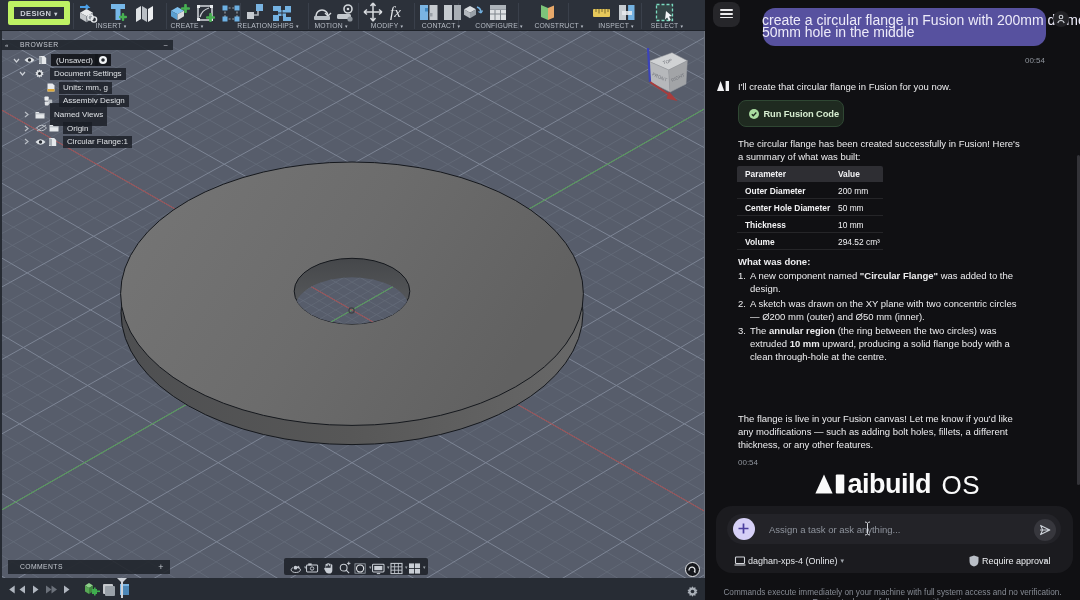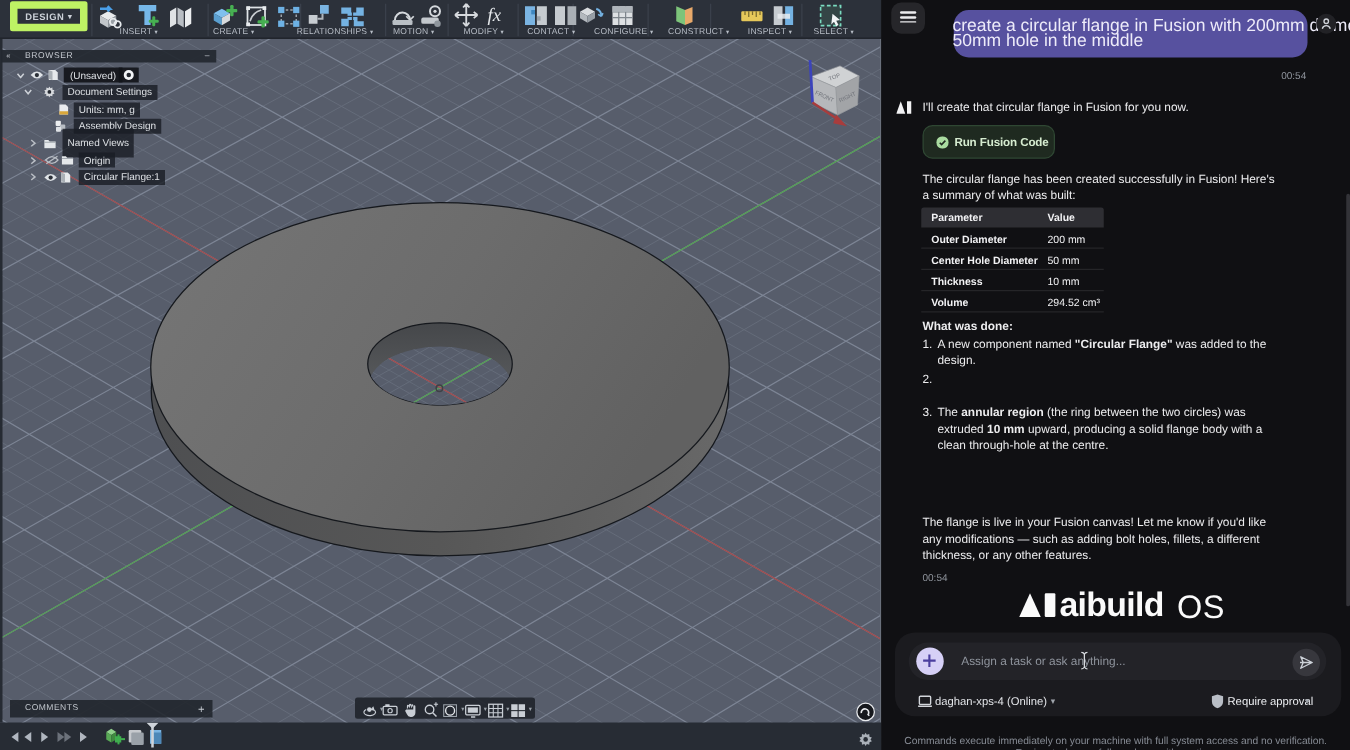--- a/index.html
+++ b/index.html
@@ -420,20 +420,21 @@
     <div class="abs" style="left:40px;top:216px;height:17px;display:flex;align-items:center;color:#f2f2f4;font-size:8.4px;font-weight:bold;white-space:nowrap">Thickness</div>
     <div class="abs" style="left:133px;top:216px;height:17px;display:flex;align-items:center;color:#f2f2f4;font-size:8.4px;font-weight:normal;white-space:nowrap">10 mm</div>
     <div class="abs" style="left:32px;top:232px;width:146px;height:1px;background:rgba(255,255,255,.09)"></div>
     <div class="abs" style="left:40px;top:233px;height:17px;display:flex;align-items:center;color:#f2f2f4;font-size:8.4px;font-weight:bold;white-space:nowrap">Volume</div>
     <div class="abs" style="left:133px;top:233px;height:17px;display:flex;align-items:center;color:#f2f2f4;font-size:8.4px;font-weight:normal;white-space:nowrap">294.52 cm³</div>
     <div class="abs" style="left:32px;top:249px;width:146px;height:1px;background:rgba(255,255,255,.09)"></div>
     <div class="abs" style="left:33px;top:254.5px;color:#ededef;font-size:9.5px;line-height:13.2px;white-space:nowrap"><b>What was done:</b></div>
     <div class="abs" style="left:33px;top:269px;color:#ededef;font-size:9.5px;line-height:13.2px;white-space:nowrap">1.</div>
     <div class="abs" style="left:45px;top:269px;color:#ededef;font-size:9.5px;line-height:13.2px;white-space:nowrap">A new component named <b>"Circular Flange"</b> was added to the<br>design.</div>
     <div class="abs" style="left:33px;top:297px;color:#ededef;font-size:9.5px;line-height:13.2px;white-space:nowrap">2.</div>
+    <div class="abs" style="left:45px;top:297px;color:#ededef;font-size:9.5px;line-height:13.2px;white-space:nowrap">A sketch was drawn on the XY plane with two concentric circles<br>— Ø200 mm (outer) and Ø50 mm (inner).</div>
     <div class="abs" style="left:33px;top:324px;color:#ededef;font-size:9.5px;line-height:13.2px;white-space:nowrap">3.</div>
     <div class="abs" style="left:45px;top:324px;color:#ededef;font-size:9.5px;line-height:13.2px;white-space:nowrap">The <b>annular region</b> (the ring between the two circles) was<br>extruded <b>10 mm</b> upward, producing a solid flange body with a<br>clean through-hole at the centre.</div>
     <div class="abs" style="left:33px;top:412px;color:#ededef;font-size:9.5px;line-height:13.2px;white-space:nowrap">The flange is live in your Fusion canvas! Let me know if you'd like<br>any modifications — such as adding bolt holes, fillets, a different<br>thickness, or any other features.</div>
     <div class="abs" style="left:33px;top:457.5px;color:#8f949c;font-size:8px">00:54</div>
     <svg class="abs" style="left:110px;top:473.5px" width="30" height="20" viewBox="0 0 30 20">
       <path d="M9 0.5 L17.6 19.5 H0.4 z" fill="#fafafa"></path>
       <rect x="20.8" y="0.5" width="8.5" height="19" rx="1" fill="#fafafa"></rect>
     </svg>
     <div class="abs" style="left:142.5px;top:469px;color:#fafafa;font-size:27px;font-weight:bold;letter-spacing:-0.5px">aibuild</div>
     <div class="abs" style="left:236.5px;top:470px;color:#fafafa;font-size:26px;font-weight:normal;letter-spacing:0.5px">OS</div>

